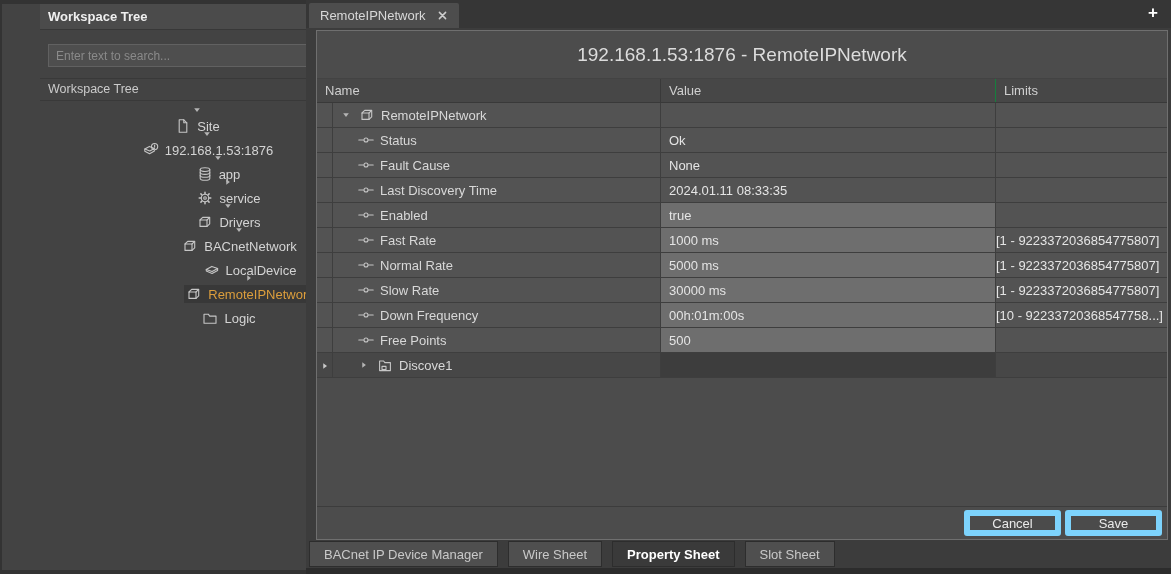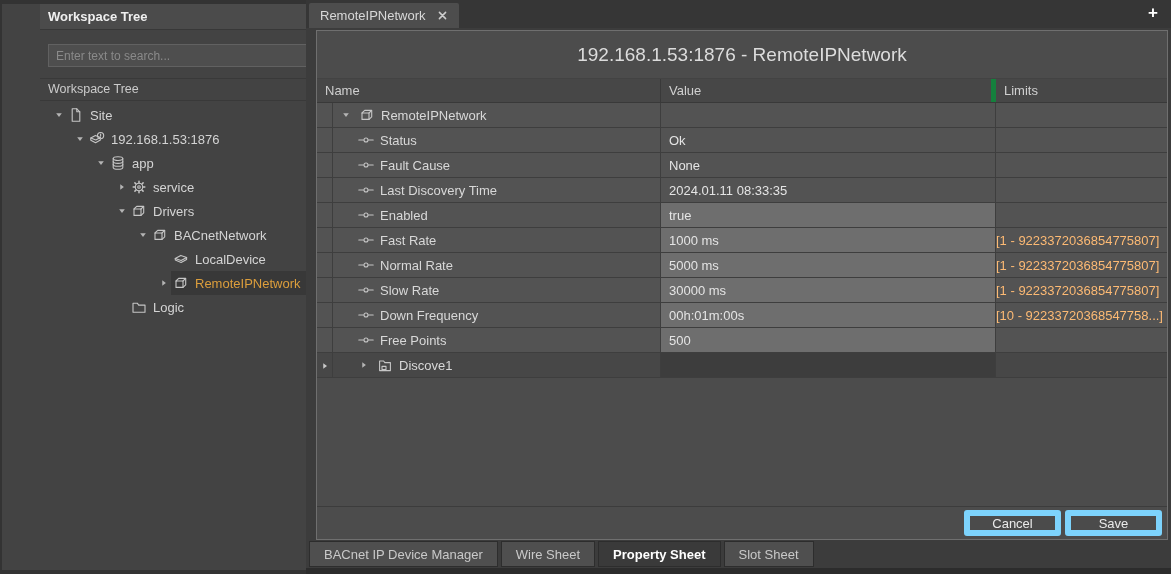--- a/index.html
+++ b/index.html
@@ -12,21 +12,21 @@
   
   .left-panel{position:absolute;left:2px;top:4px;width:301px;height:566px;background:#434343;display:flex;flex-direction:column;padding-left:38px;}
   .lp-header{height:25px;background:#4b4b4b;display:flex;align-items:center;padding:0 8px;border-bottom:1px solid #383838;flex:0 0 auto;}
   .lp-title{font-weight:bold;font-size:13px;color:#efefef;flex:1;}
   .pin{width:16px;height:16px;color:#cfcfcf;}
   .search-input{margin:14px 8px 11px;height:21px;background:#4e4e4e;border:1px solid #616161;color:#cfcfcf;font-size:12px;padding:0 7px;font-family:"Liberation Sans",sans-serif;outline:none;flex:0 0 auto;}
   .search-input::placeholder{color:#8a8a8a;}
   .lp-divider{height:1px;background:#393939;flex:0 0 auto;}
   .section-row{height:21px;line-height:21px;padding:0 8px;font-size:12.5px;color:#cbcbcb;flex:0 0 auto;}
   .tree{flex:1;overflow:hidden;padding-top:2px;}
-  .tree-row{height:24px;display:flex;align-items:center;font-size:13px;color:#d4d4d4;cursor:default;}
+  .tree-row{height:24px;display:flex;align-items:center;font-size:13px;color:#d4d4d4;cursor:default;flex-direction:column;}
   .chev-slot{width:14px;height:14px;flex:0 0 14px;display:flex;align-items:center;justify-content:center;color:#b5b5b5;}
   .chev-slot svg{width:10px;height:10px;display:block;}
   .icn{width:18px;height:18px;display:inline-flex;align-items:center;justify-content:center;color:#c6c6c6;flex:0 0 18px;}
   .icn svg{width:16px;height:16px;display:block;fill:none;stroke:currentColor;stroke-width:1.1;stroke-linejoin:round;stroke-linecap:round;}
   .row-body{display:flex;align-items:center;flex:1;height:24px;gap:5px;padding-left:1px;min-width:0;}
   .tree-row.sel .row-body{background:#383838;}
   .tree-row.sel .tree-label{color:#dc9e3c;}
 
   
   .main-region{position:absolute;left:306px;top:0;width:865px;height:574px;background:#3c3c3c;}
@@ -36,38 +36,38 @@
   .tab-close svg{width:11px;height:11px;fill:none;stroke:currentColor;stroke-width:2.2;stroke-linecap:round;}
   .add-btn{position:absolute;right:9px;top:4px;width:18px;height:18px;color:#ffffff;font-size:17px;font-weight:bold;line-height:18px;text-align:center;}
 
   .main-panel{position:absolute;left:10px;top:30px;width:852px;height:510px;background:#4c4c4c;border:1px solid #6f6f6f;box-sizing:border-box;}
   .title-bar{height:47px;display:flex;align-items:center;justify-content:center;font-size:19px;color:#dcdcdc;border-bottom:1px solid #434343;}
 
   .ptable{font-size:13px;}
   .t-header{display:flex;height:24px;background:#474747;border-bottom:1px solid #393939;color:#d0d0d0;box-sizing:border-box;}
   .cell{display:flex;align-items:center;box-sizing:border-box;white-space:nowrap;overflow:hidden;}
   .h-name{width:344px;padding-left:8px;border-right:1px solid #393939;text-align:center;}
-  .h-value{width:335px;padding-left:8px;border-right:5px solid #15803d;}
+  .h-value{width:335px;padding-left:8px;border-right:1px solid #15803d;}
   .h-limits{flex:1;padding-left:8px;}
   .t-row{display:flex;height:25px;background:#535353;border-bottom:1px solid #3e3e3e;box-sizing:border-box;align-items:stretch;}
   .gutter{width:16px;border-right:1px solid #3e3e3e;justify-content:center;color:#c9c9c9;flex:0 0 16px;}
   .gutter svg{width:8px;height:8px;}
   .name-cell{width:328px;border-right:1px solid #3e3e3e;gap:5px;color:#d8d8d8;}
   .name-cell.lvl0{padding-left:6px;}
   .name-cell.lvl1{padding-left:24px;}
   .value-cell{width:335px;border-right:1px solid #3e3e3e;padding:0 8px;color:#e4e4e4;}
   .value-cell.editable{background:#6e6e6e;}
-  .limits-cell{flex:1;padding:0 0;color:#fdba74;}
+  .limits-cell{flex:1;padding:0 0;color:#e5e5e5;}
   .t-row.sel{background:#474747;}
   .t-row.sel .value-cell{background:#3d3d3d;}
 
   .btn-bar{position:absolute;left:0;right:0;bottom:0;height:33px;border-top:1px solid #3c3c3c;display:flex;justify-content:flex-end;align-items:center;gap:4px;padding-right:5px;box-sizing:border-box;}
   .btn{width:97px;height:26px;background:#4b4b4b;border:6px solid #7dd3fc;border-radius:3px;color:#eaeaea;font-size:13px;font-family:"Liberation Sans",sans-serif;display:flex;align-items:center;justify-content:center;}
 
-  .bottom-tabs{position:absolute;left:3px;top:541px;height:26px;display:flex;gap:3px;}
+  .bottom-tabs{position:absolute;left:3px;top:541px;height:26px;display:flex;gap:10px;}
   .btab{height:26px;padding:0 14px;display:flex;align-items:center;background:#4f4f4f;border:1px solid #2d2d2d;box-sizing:border-box;font-size:13px;color:#c9c9c9;}
   .btab.active{background:#3a3a3a;color:#ffffff;font-weight:bold;}
   .bottom-base{position:absolute;left:0;top:568px;width:100%;height:6px;background:#2c2c2c;}
 </style>
 </head>
 <body>
 
 <div class="window">
 
   <aside class="left-panel">

